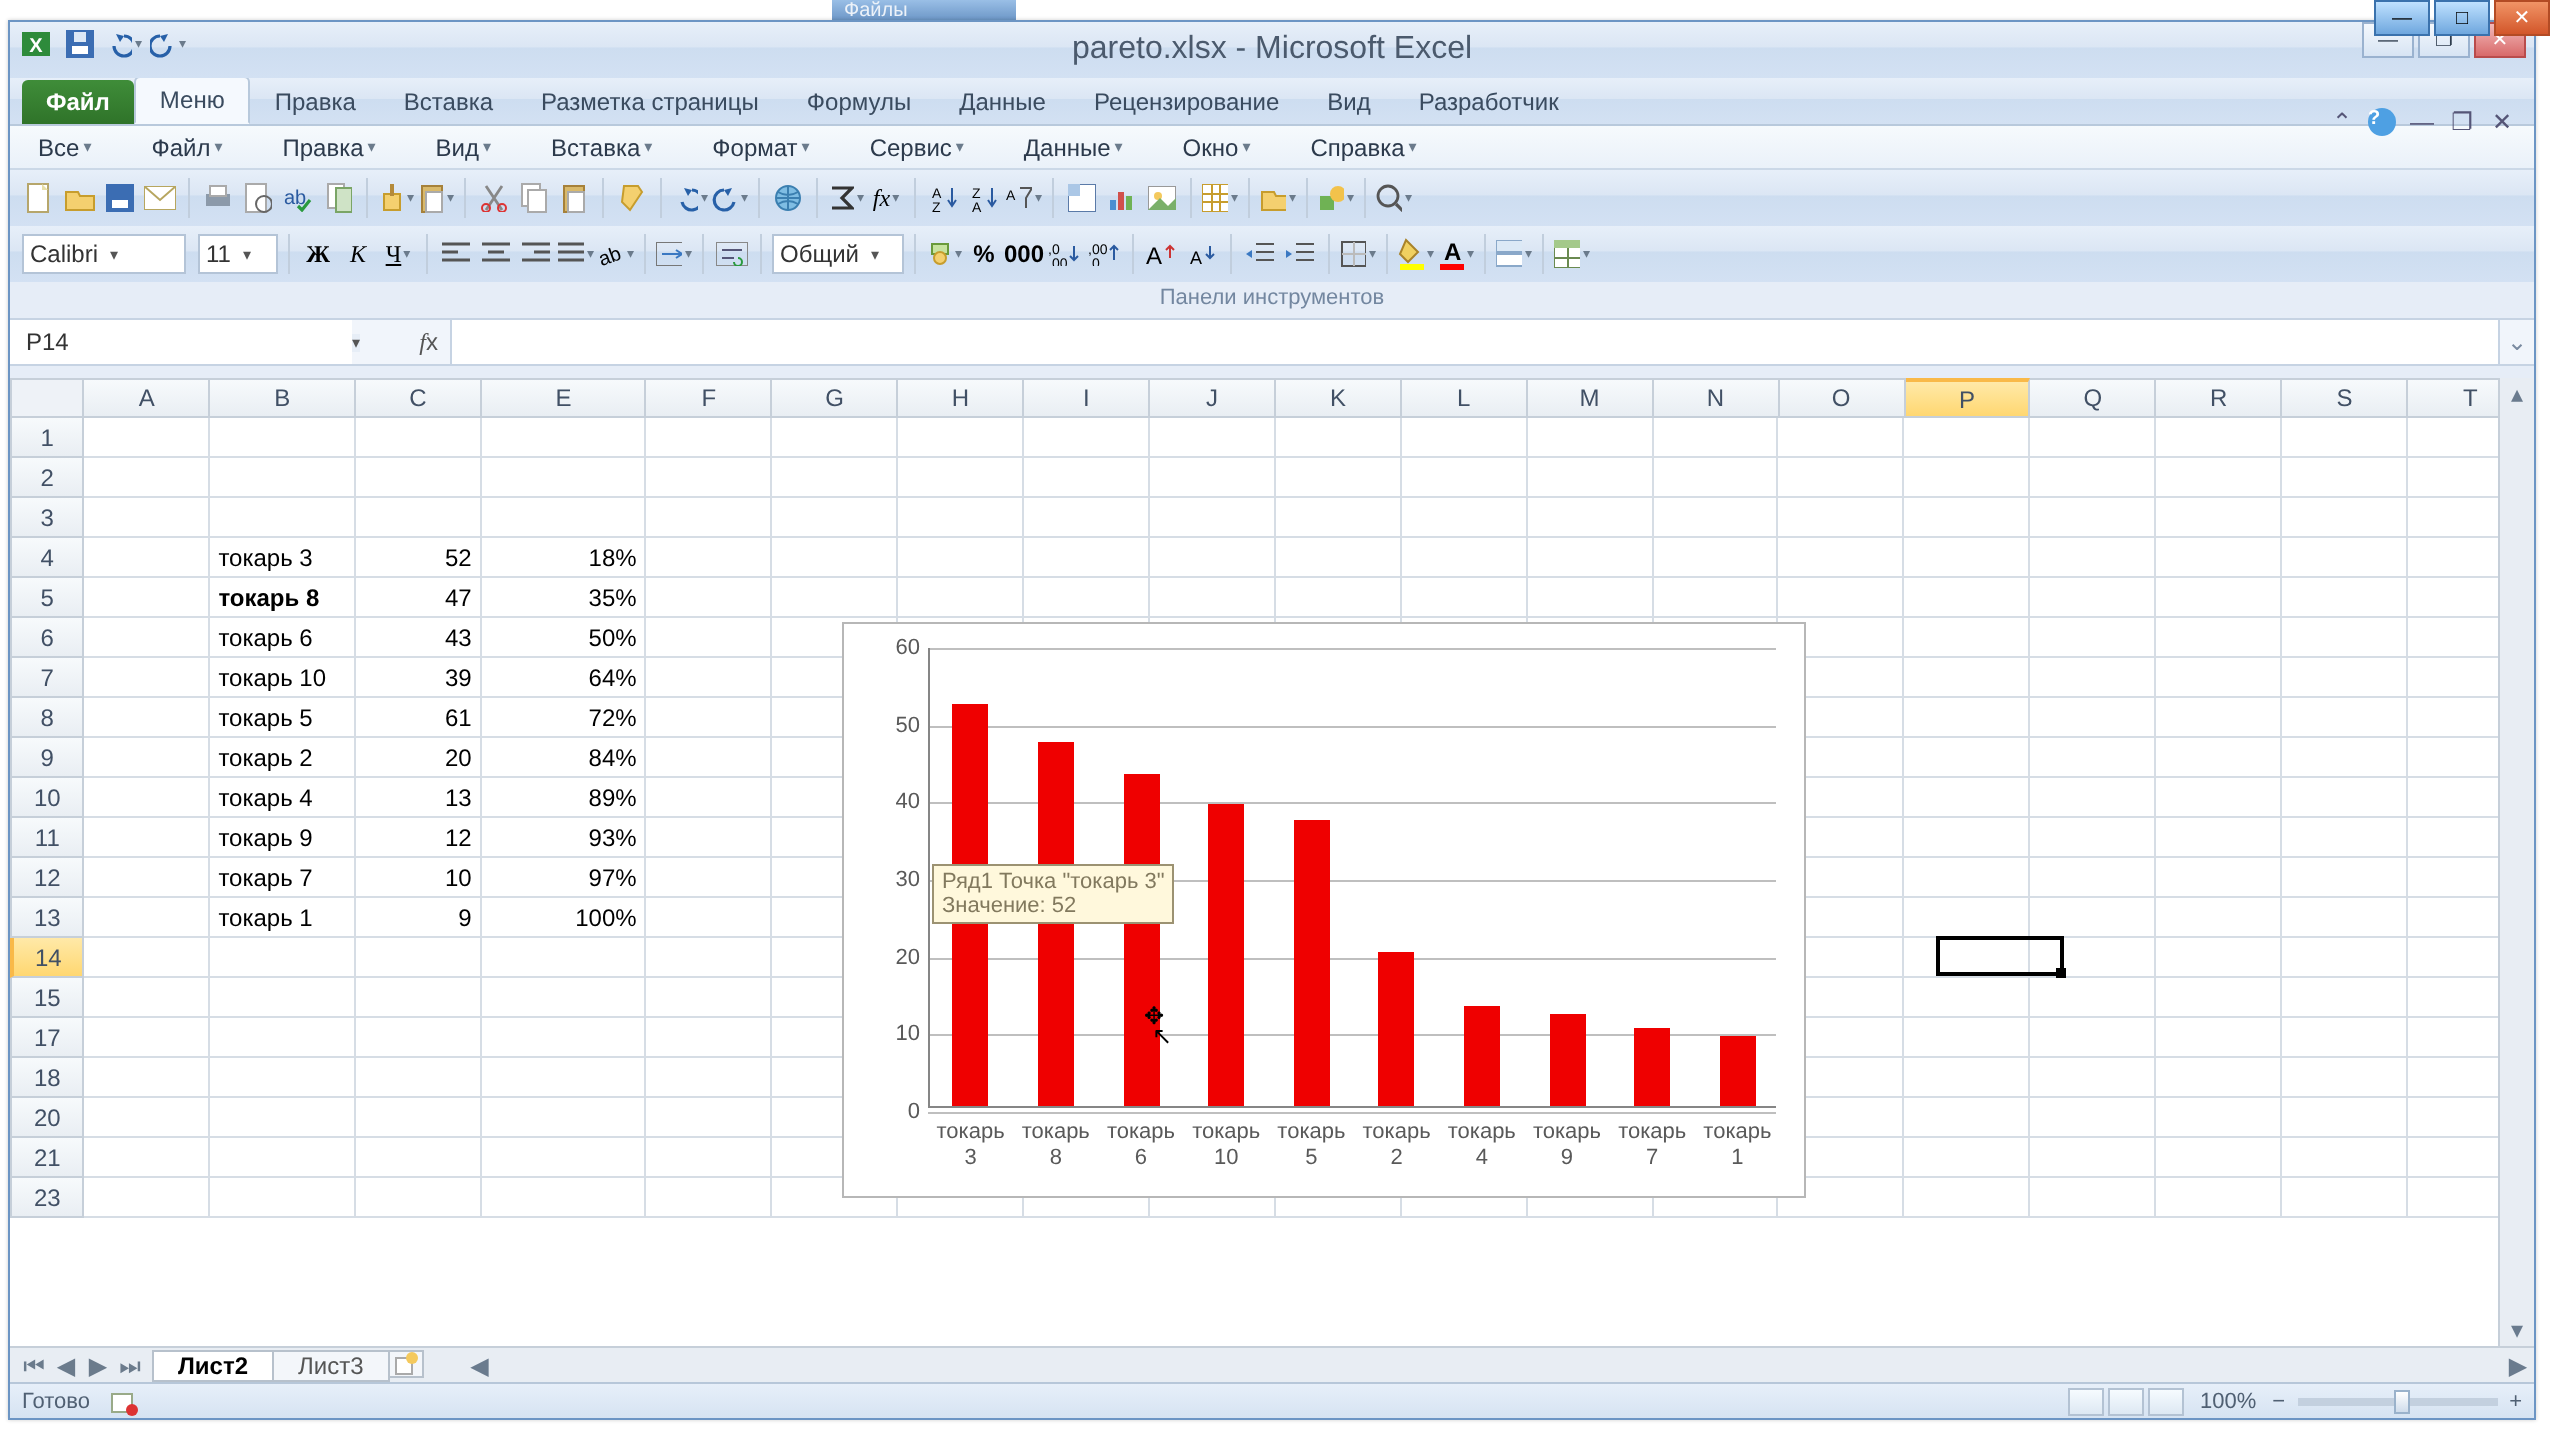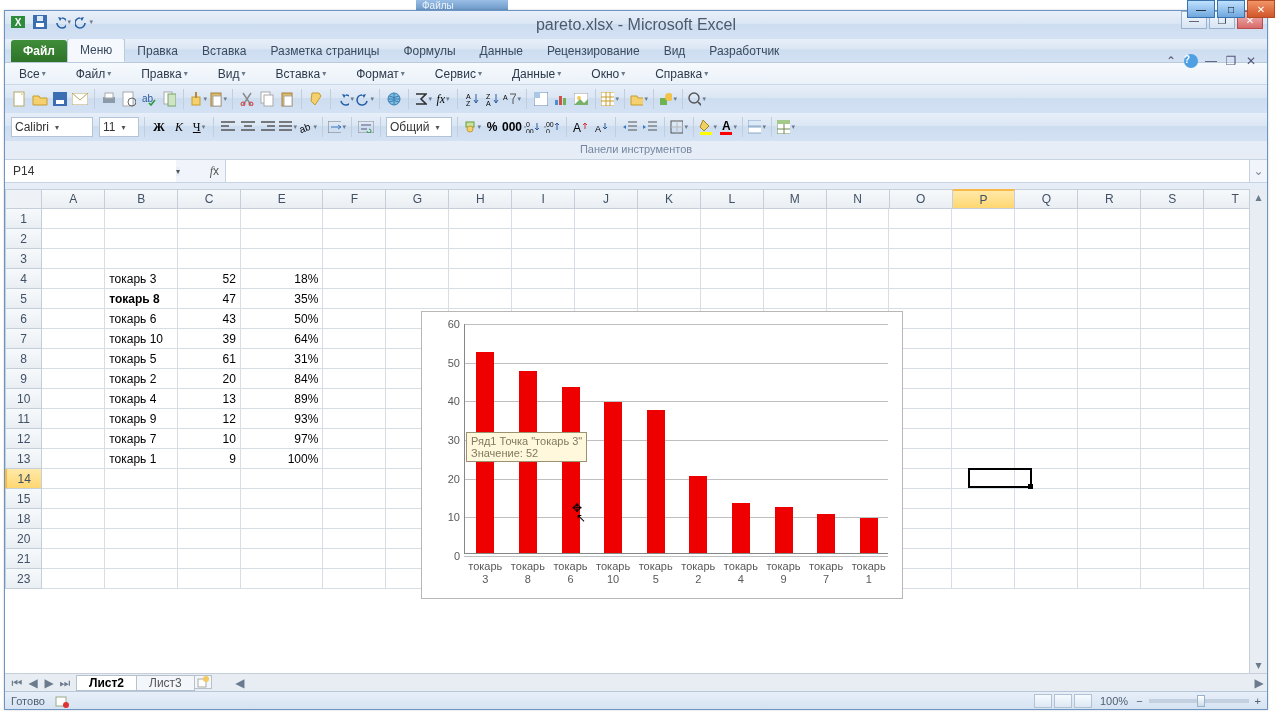--- a/index.html
+++ b/index.html
@@ -734,21 +734,21 @@
             <div class="cell" style="width: 64px;"></div>
             <div class="cell" style="width: 64px;"></div>
             <div class="cell" style="width: 64px;"></div>
             <div class="cell" style="width: 64px;"></div>
           </div>
           <div class="row">
             <div class="rh">8</div>
             <div class="cell" style="width: 64px;"></div>
             <div class="cell" style="width: 74px;">токарь 5</div>
             <div class="cell r" style="width: 64px;">61</div>
-            <div class="cell r" style="width: 84px;">31%</div>
+            <div class="cell r" style="width: 84px;">72%</div>
             <div class="cell" style="width: 64px;"></div>
             <div class="cell" style="width: 64px;"></div>
             <div class="cell" style="width: 64px;"></div>
             <div class="cell" style="width: 64px;"></div>
             <div class="cell" style="width: 64px;"></div>
             <div class="cell" style="width: 64px;"></div>
             <div class="cell" style="width: 64px;"></div>
             <div class="cell" style="width: 64px;"></div>
             <div class="cell" style="width: 64px;"></div>
             <div class="cell" style="width: 64px;"></div>
@@ -885,20 +885,42 @@
             <div class="cell" style="width: 64px;"></div>
             <div class="cell" style="width: 64px;"></div>
             <div class="cell" style="width: 64px;"></div>
             <div class="cell" style="width: 64px;"></div>
             <div class="cell" style="width: 64px;"></div>
             <div class="cell" style="width: 64px;"></div>
             <div class="cell" style="width: 64px;"></div>
           </div>
           <div class="row">
             <div class="rh">15</div>
+            <div class="cell" style="width: 64px;"></div>
+            <div class="cell" style="width: 74px;"></div>
+            <div class="cell" style="width: 64px;"></div>
+            <div class="cell" style="width: 84px;"></div>
+            <div class="cell" style="width: 64px;"></div>
+            <div class="cell" style="width: 64px;"></div>
+            <div class="cell" style="width: 64px;"></div>
+            <div class="cell" style="width: 64px;"></div>
+            <div class="cell" style="width: 64px;"></div>
+            <div class="cell" style="width: 64px;"></div>
+            <div class="cell" style="width: 64px;"></div>
+            <div class="cell" style="width: 64px;"></div>
+            <div class="cell" style="width: 64px;"></div>
+            <div class="cell" style="width: 64px;"></div>
+            <div class="cell" style="width: 64px;"></div>
+            <div class="cell" style="width: 64px;"></div>
+            <div class="cell" style="width: 64px;"></div>
+            <div class="cell" style="width: 64px;"></div>
+            <div class="cell" style="width: 64px;"></div>
+          </div>
+          <div class="row">
+            <div class="rh">17</div>
             <div class="cell" style="width: 64px;"></div>
             <div class="cell" style="width: 74px;"></div>
             <div class="cell" style="width: 64px;"></div>
             <div class="cell" style="width: 84px;"></div>
             <div class="cell" style="width: 64px;"></div>
             <div class="cell" style="width: 64px;"></div>
             <div class="cell" style="width: 64px;"></div>
             <div class="cell" style="width: 64px;"></div>
             <div class="cell" style="width: 64px;"></div>
             <div class="cell" style="width: 64px;"></div>

